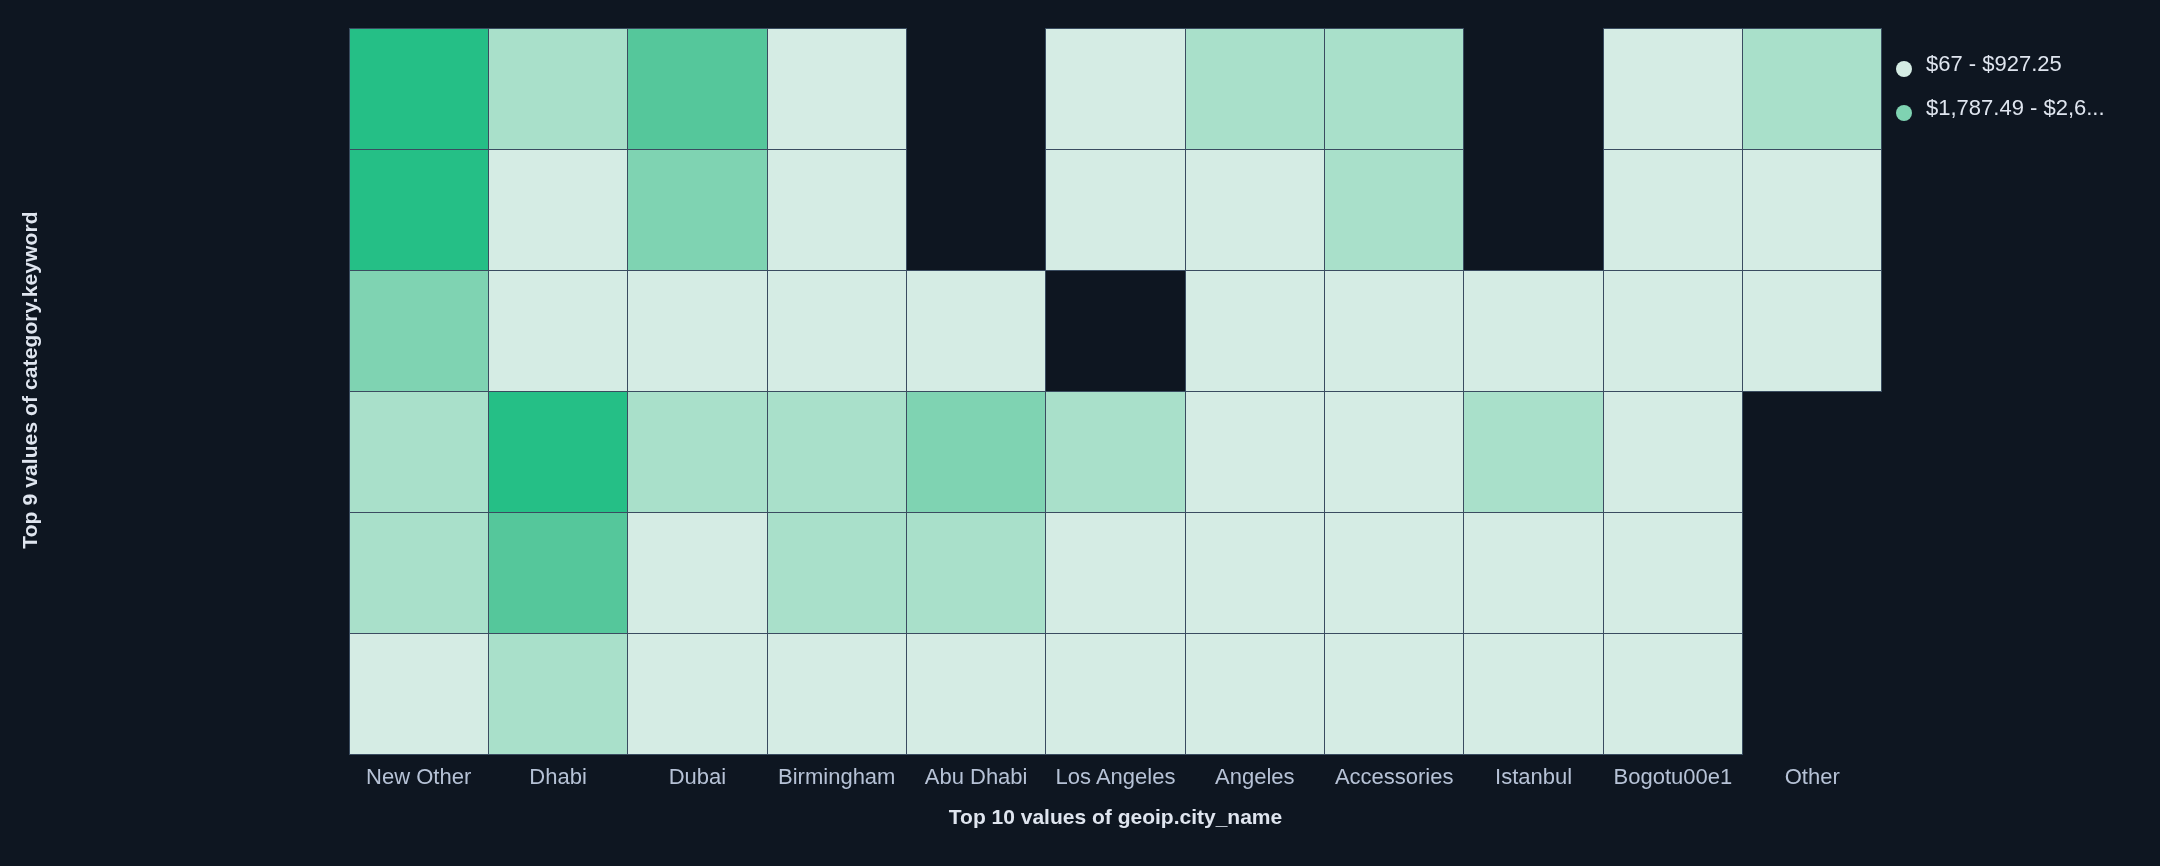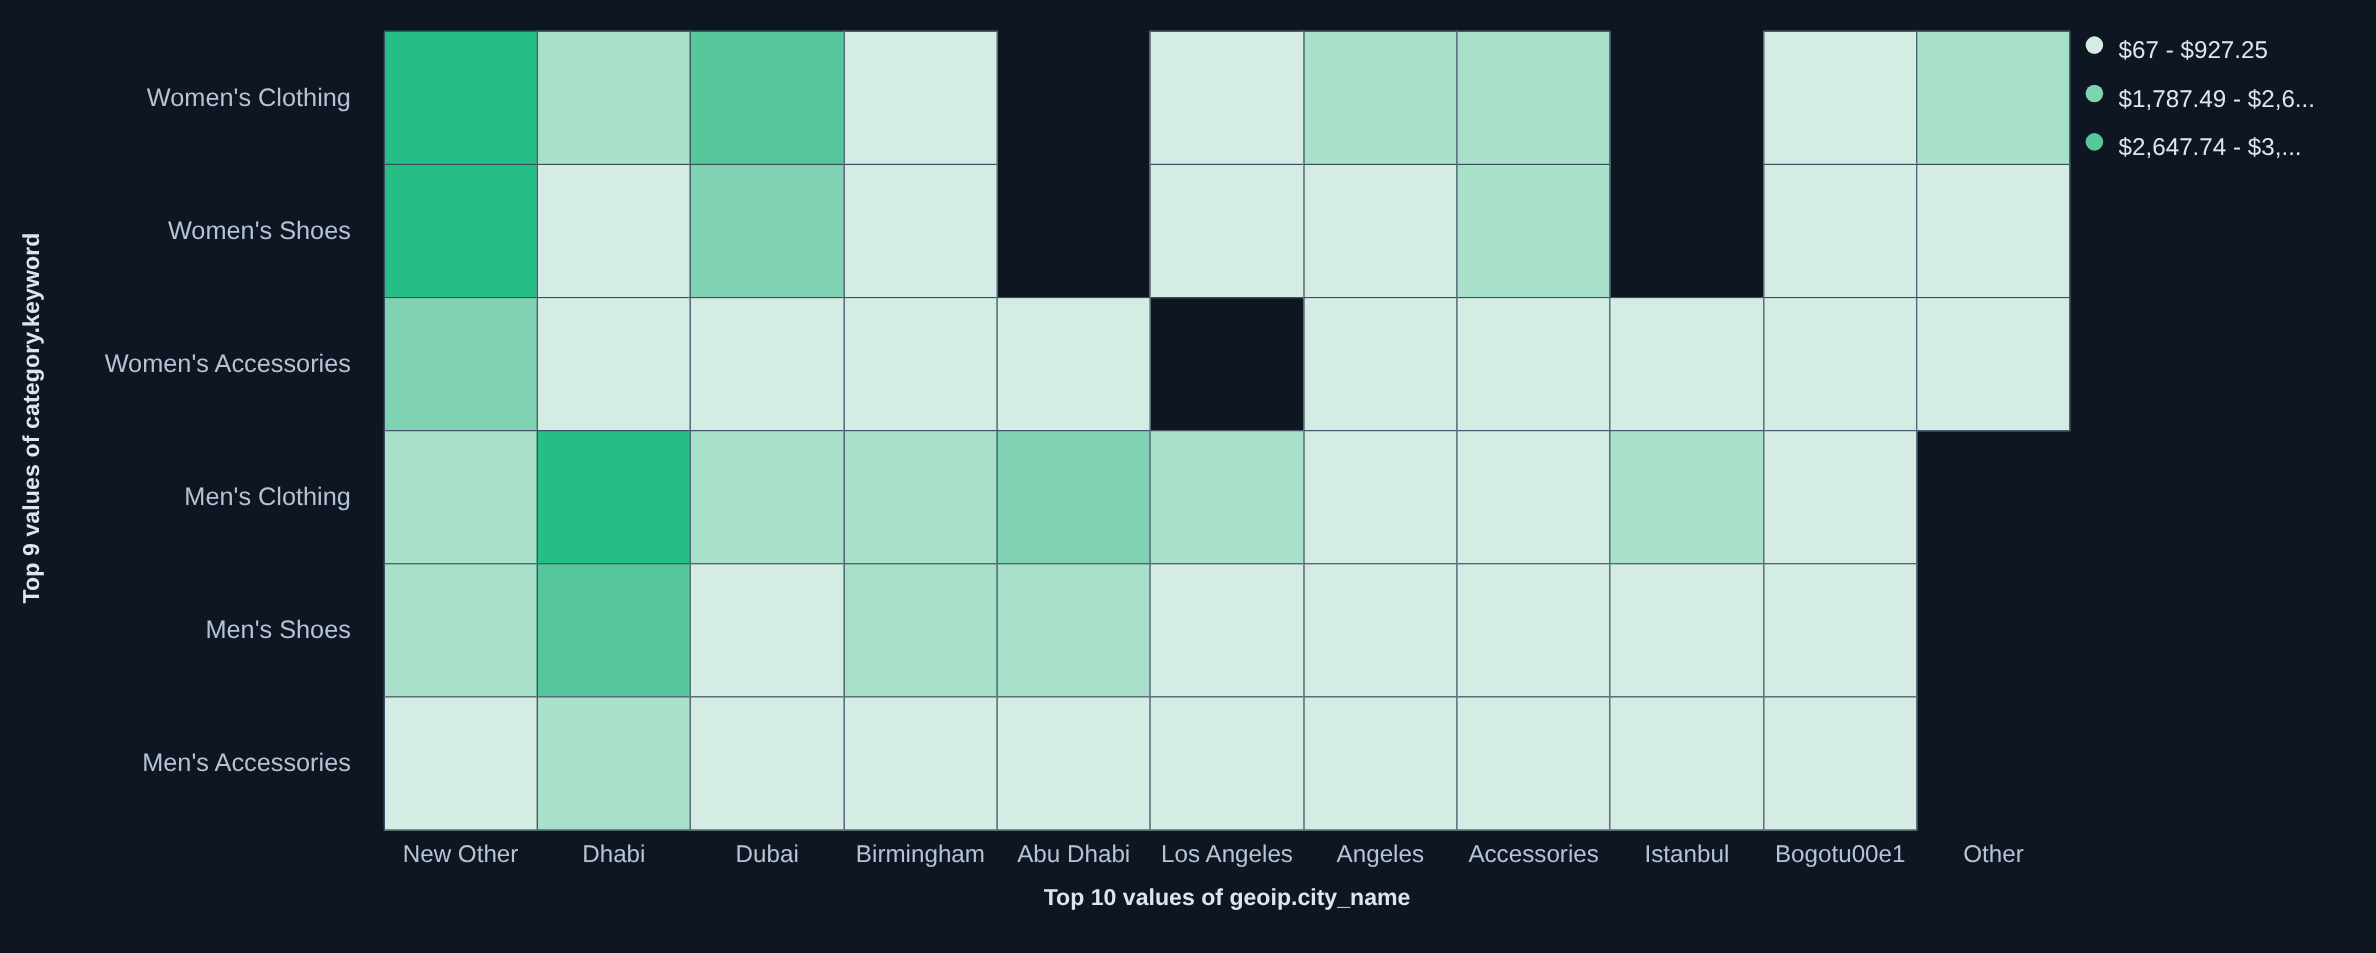--- a/index.html
+++ b/index.html
@@ -120,21 +120,21 @@
 
   
   .legend {
     position: absolute;
     left: 1896px;
     top: 33px;
     width: 250px;
   }
   .legend-item {
     display: flex;
-    align-items: flex-start;
+    align-items: flex-end;
     height: 44px;
   }
   .legend-swatch {
     width: 16px;
     height: 16px;
     border-radius: 50%;
     flex: 0 0 auto;
     margin-right: 14px;
   }
   .legend-label {
@@ -147,28 +147,20 @@
 </style>
 </head>
 <body>
 
 <div id="root">
 
   <div class="y-axis-title">
     <span>Top 9 values of category.keyword</span>
   </div>
 
-  <div class="y-ticks">
-      <div class="y-tick">Women's Clothing</div>
-      <div class="y-tick">Women's Shoes</div>
-      <div class="y-tick">Women's Accessories</div>
-      <div class="y-tick">Men's Clothing</div>
-      <div class="y-tick">Men's Shoes</div>
-      <div class="y-tick">Men's Accessories</div>
-    </div>
 
   <div class="plot">
       <div class="hm-row">
         <div class="hm-cell" title="Women's Clothing / New York: ≥ $3,507.99" style="background: rgb(37, 191, 134);"></div>
         <div class="hm-cell" title="Women's Clothing / Cairo: $927.25 - $1,78..." style="background: rgb(169, 224, 202);"></div>
         <div class="hm-cell" title="Women's Clothing / Dubai: $2,647.74 - $3,..." style="background: rgb(85, 199, 155);"></div>
         <div class="hm-cell" title="Women's Clothing / Marrakesh: $67 - $927.25" style="background: rgb(213, 236, 228);"></div>
         <div class="hm-cell empty"></div>
         <div class="hm-cell" title="Women's Clothing / Los Angeles: $67 - $927.25" style="background: rgb(213, 236, 228);"></div>
         <div class="hm-cell" title="Women's Clothing / Cannes: $927.25 - $1,78..." style="background: rgb(169, 224, 202);"></div>
@@ -262,19 +254,15 @@
 
   <div class="legend">
       <div class="legend-item">
         <span class="legend-swatch" style="background: rgb(213, 236, 228);"></span>
         <span class="legend-label">$67 - $927.25</span>
       </div>
       <div class="legend-item">
         <span class="legend-swatch" style="background: rgb(127, 211, 178);"></span>
         <span class="legend-label">$1,787.49 - $2,6...</span>
       </div>
-      <div class="legend-item">
-        <span class="legend-swatch" style="background: rgb(85, 199, 155);"></span>
-        <span class="legend-label">$2,647.74 - $3,...</span>
-      </div>
     </div>
 
 </div>
 
 </body></html>

